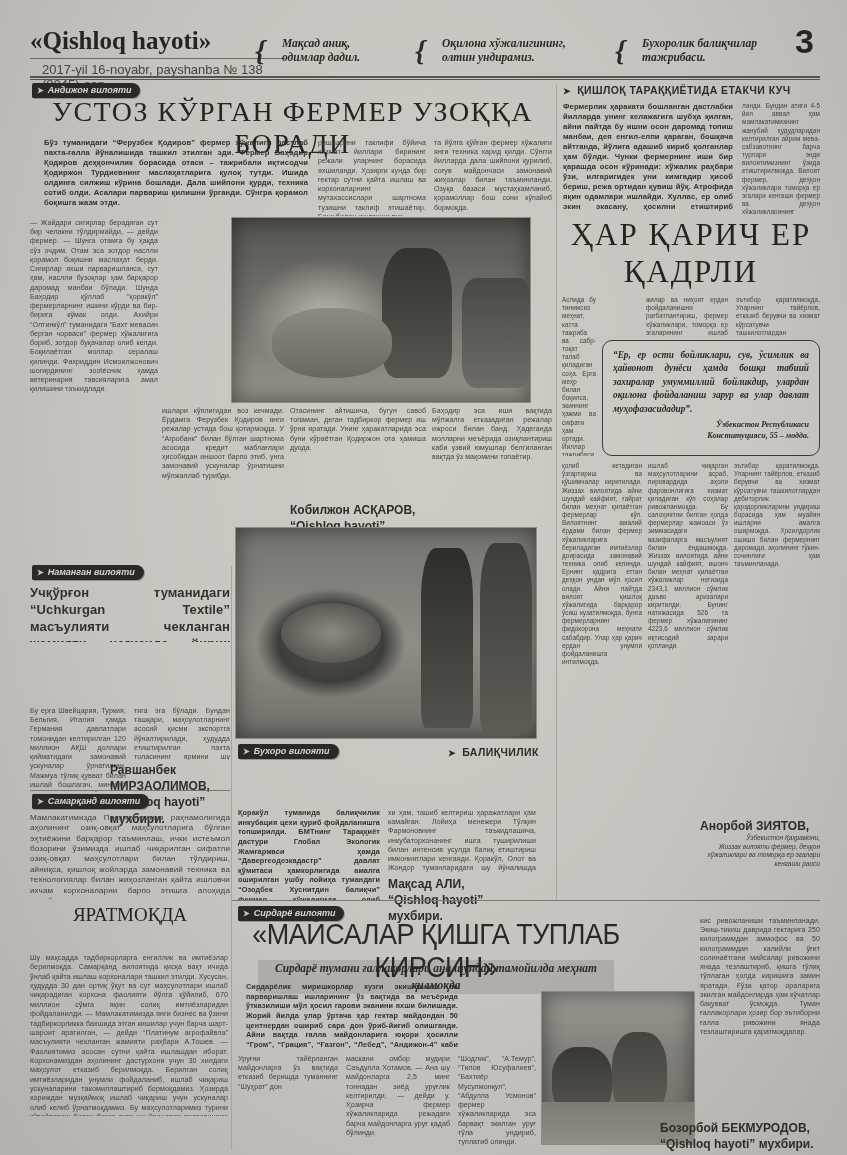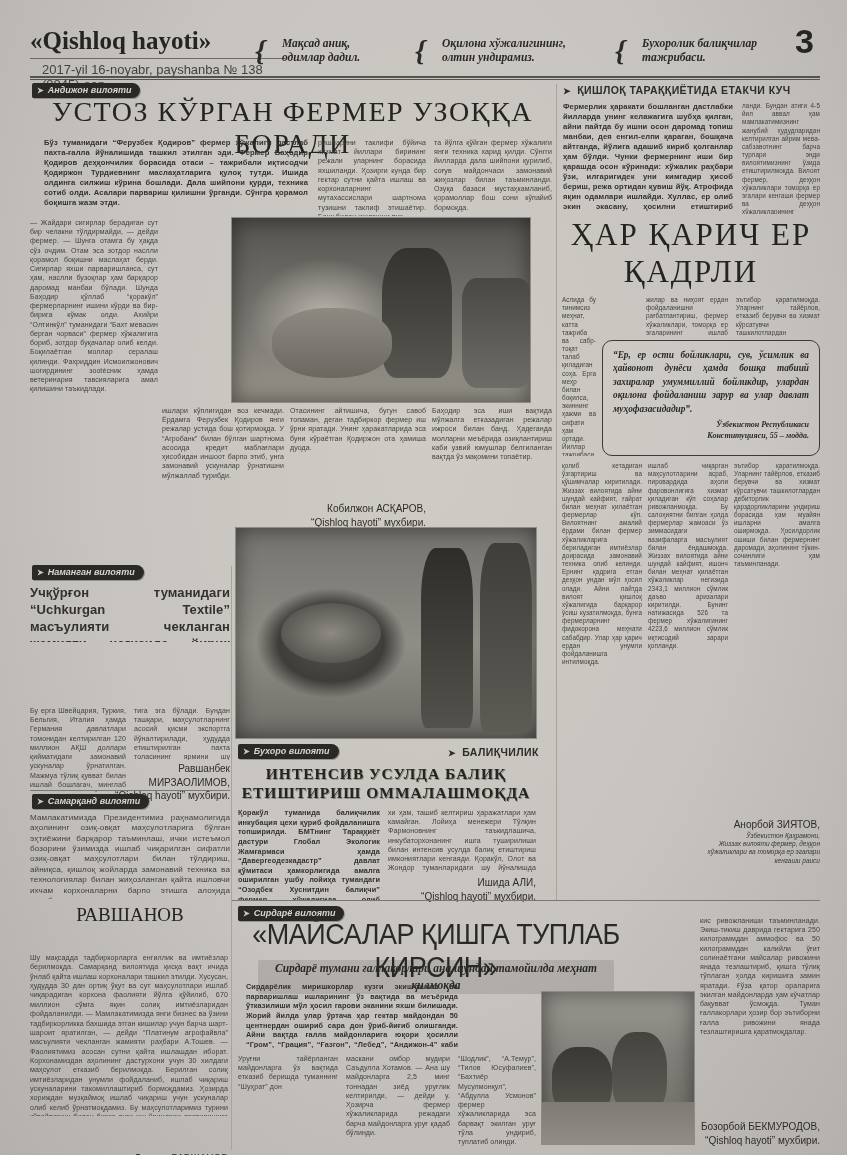--- a/index.html
+++ b/index.html
@@ -11,21 +11,21 @@
   .jt.sm{font-size:6.3px;line-height:1.3;}
   .bold{font-weight:bold;color:#33312d;}
   .serif{font-family:Liberation Sans, sans-serif;}
   .tag{display:inline-flex;align-items:center;gap:4px;background:#2b2925;color:#d9d6d0;
     font:italic bold 9px/15px "Liberation Sans",sans-serif;padding:0 9px 0 5px;
     border-radius:2px 8px 8px 2px;box-shadow:1px 1px 0 rgba(0,0,0,.25);}
   .tag .arr{font-style:normal;font-size:8px;color:#c9c6c0;}
   .kicker{font:bold 10.5px "Liberation Sans",sans-serif;color:#2e2c28;letter-spacing:.4px;}
   .kicker .arr{font-size:9px;margin-right:3px;}
   .hl{font-family:"Liberation Serif",serif;color:#26241f;text-align:center;}
-  .byline{font-weight:normal;font-size:10px;line-height:1.35;text-align:right;color:#2e2c28;}
+  .byline{font-weight:bold;font-size:12px;line-height:1.35;text-align:left;color:#2e2c28;}
   .rule{background:#55534e;height:1px;}
   .vrule{background:#a7a49e;width:1px;}
   .photo{background:linear-gradient(180deg,#56544f,#7c7a74 60%,#969389 100%);
     box-shadow:inset 0 0 22px rgba(0,0,0,.5), 0 0 0 1px #8e8b85;overflow:hidden;}
   .blob{position:absolute;border-radius:50%;}
   .qbox{border:1.6px solid #3c3a35;border-radius:10px;background:rgba(255,255,255,.06);
     padding:8px 10px;box-sizing:border-box;}
   .qbox .qt{font:bold italic 9.3px/1.45 "Liberation Serif",serif;color:#2b2925;text-align:justify;}
   .qbox .qa{font:bold italic 8px/1.3 "Liberation Serif",serif;color:#2b2925;text-align:right;margin-top:4px;}
   .brace{font:bold italic 30px/1 "Liberation Serif",serif;color:#2e2c28;}
@@ -140,50 +140,46 @@
     <div>“Qishloq hayoti” мухбири.</div>
   </div>
 
   <div class="abs rule" style="left:30px;top:790px;width:200px;background:#7a7871;"></div>
   <div class="abs tag" style="left:32px;top:794px;">
     <span class="arr">➤</span>
     <span>Самарқанд вилояти</span>
   </div>
   <div class="abs jt serif" style="left:30px;top:813px;width:200px;height:86px;font-size:8.1px;line-height:1.28;">Мамлакатимизда Президентимиз раҳнамолигида аҳолининг озиқ-овқат маҳсулотларига бўлган эҳтиёжини барқарор таъминлаш, ички истеъмол бозорини ўзимизда ишлаб чиқарилган сифатли озиқ-овқат маҳсулотлари билан тўлдириш, айниқса, қишлоқ жойларда замонавий техника ва технологиялар билан жиҳозланган қайта ишловчи ихчам корхоналарни барпо этишга алоҳида эътибор қаратилмоқда.</div>
   <div class="abs hl" style="left:30px;top:904px;width:200px;font-size:19px;line-height:22px;">
-    <div>РАВШАНОВ</div>
+    <div>ЯРАТМОҚДА</div>
   </div>
   <div class="abs jt" style="left:30px;top:954px;width:198px;height:162px;font-size:7.1px;">Шу мақсадда тадбиркорларга енгиллик ва имтиёзлар берилмоқда. Самарқанд вилоятида қисқа вақт ичида ўнлаб қайта ишлаш корхоналари ташкил этилди. Хусусан, ҳудудда 30 дан ортиқ ўқут ва сут маҳсулотлари ишлаб чиқарадиган корхона фаолияти йўлга қўйилиб, 670 миллион сўмга яқин солиқ имтиёзларидан фойдаланилди. — Мамлакатимизда янги бизнес ва ўзини тадбиркорликка бахшида этган кишилар учун барча шарт-шароит яратилган, — дейди “Платинум агрофайвла” масъулияти чекланган жамияти раҳбари А.Тошев. — Фаолиятимиз асосан сутни қайта ишлашдан иборат. Корхонамиздан аҳолининг дастурхони учун 30 хилдаги маҳсулот етказиб берилмоқда. Берилган солиқ имтиёзларидан унумли фойдаланиб, ишлаб чиқариш ускуналарини такомиллаштириб бормоқдамиз. Ҳозирда хориждан музқаймоқ ишлаб чиқариш учун ускуналар олиб келиб ўрнатмоқдамиз. Бу маҳсулотларимиз турини кўпайтириш билан бирга янги иш ўринлари яратилишига замин бўлади.</div>
   <div class="abs byline" style="left:30px;top:1120px;width:198px;margin-top:32px;">Даврон РАВШАНОВ</div>
 
   <div class="abs photo" style="left:236px;top:528px;width:300px;height:210px;background:linear-gradient(180deg,#76746f,#8f8d86 55%,#706e68 100%);">
     <div class="blob" style="left:20px;top:60px;width:150px;height:110px;border-radius:50%;background:radial-gradient(closest-side,#55534e,#3f3d39 70%,rgba(0,0,0,0));"></div>
     <div class="blob" style="left:45px;top:75px;width:100px;height:60px;border-radius:50%;background:radial-gradient(closest-side,#8c8a83,#5a5852);"></div>
     <div class="blob" style="left:185px;top:20px;width:52px;height:180px;border-radius:28% 28% 10% 10%;background:linear-gradient(180deg,#2f2d2a,#53514b);"></div>
     <div class="blob" style="left:244px;top:15px;width:52px;height:190px;border-radius:28% 28% 10% 10%;background:linear-gradient(180deg,#403e3a,#5d5b54);"></div>
   </div>
   <div class="abs tag" style="left:238px;top:744px;">
     <span class="arr">➤</span>
     <span>Бухоро вилояти</span>
   </div>
   <div class="abs kicker" style="left:448px;top:746px;">
     <span class="arr">➤</span>
     <span>БАЛИҚЧИЛИК</span>
   </div>
-  <div class="abs hl" style="left:236px;top:764px;width:300px;font-size:15.5px;line-height:19px;font-weight:bold;letter-spacing:1px;text-shadow:1px 1px 0 rgba(0,0,0,.3);">
-    <div>ИНТЕНСИВ УСУЛДА БАЛИҚ</div>
-    <div>ЕТИШТИРИШ ОММАЛАШМОҚДА</div>
-  </div>
   <div class="abs" style="left:238px;top:808px;width:142px;height:92px;overflow:hidden;">
     <div class="jt bold" style="font-size:7.3px;">Қоракўл туманида балиқчилик инкубация цехи қуриб фойдаланишга топширилди. БМТнинг Тараққиёт дастури Глобал Экологик Жамғармаси ҳамда “Давергеодезкадастр” давлат қўмитаси ҳамкорлигида амалга оширилган ушбу лойиҳа тумандаги “Озодбек Хуснитдин балиқчи” фермер хўжалигида олиб борилмоқда.</div>
 
   </div>
   <div class="abs jt" style="left:388px;top:808px;width:148px;height:66px;">хи ҳам, ташиб келтириш ҳаражатлари ҳам камайган. Лойиҳа менежери Тўлқин Фармоновнинг таъкидлашича, инкубаторхонанинг ишга туширилиши билан интенсив усулда балиқ етиштириш имкониятлари кенгаяди. Қоракўл, Олот ва Жондор туманларидаги шу йўналишда фаолият олиб бораётган фермер хўжаликларининг олис ҳудудлардан балиқ чавоқларини ташиб келтириш муаммоси ўз ечимини топади.</div>
   <div class="abs byline" style="left:388px;top:876px;width:148px;">
-    <div>Ишида АЛИ,</div>
+    <div>Мақсад АЛИ,</div>
     <div>“Qishloq hayoti” мухбири.</div>
   </div>
 
   <div class="abs rule" style="left:232px;top:900px;width:588px;background:#7a7871;"></div>
   <div class="abs tag" style="left:238px;top:906px;">
     <span class="arr">➤</span>
     <span>Сирдарё вилояти</span>
   </div>
   <div class="abs" style="left:240px;top:922px;width:392px;text-align:center;font:400 27px/1.1 'Liberation Sans',sans-serif;color:#2b2925;letter-spacing:-0.5px;transform:scaleY(1.08);">«МАЙСАЛАР ҚИШГА ТУПЛАБ КИРСИН»</div>
   <div class="abs subhead-strip" style="left:258px;top:960px;width:356px;">Сирдарё тумани ғаллакорлари ана шундай тамойилда меҳнат қилмоқда</div>

